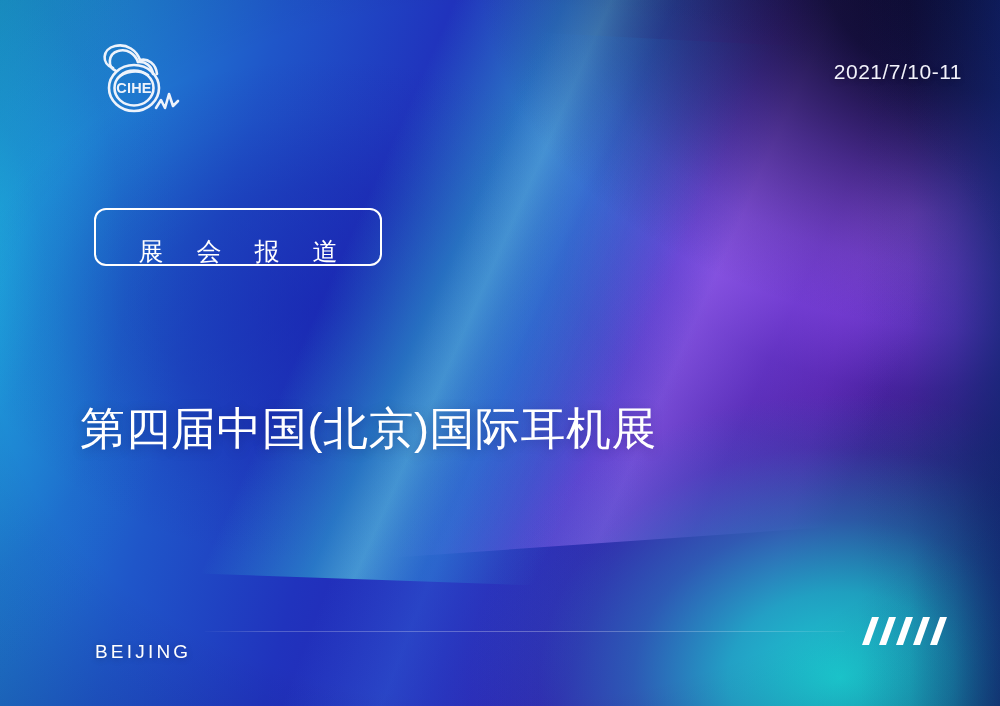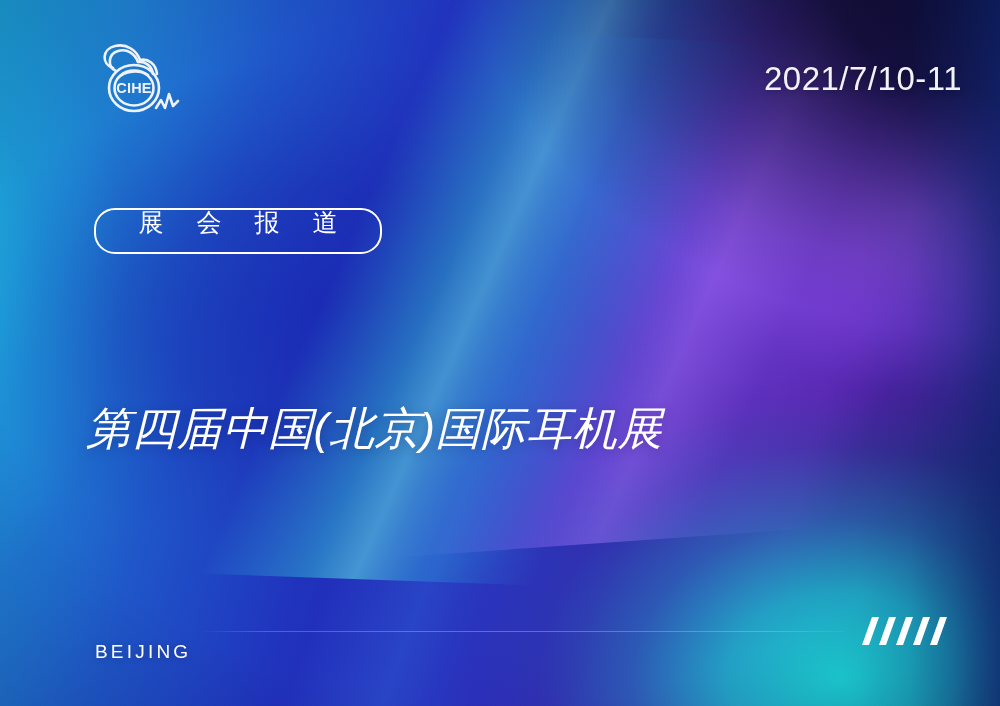--- a/index.html
+++ b/index.html
@@ -148,38 +148,38 @@
     width: 92px;
     height: 80px;
   }
 
   
   .date {
     position: absolute;
     right: 38px;
     top: 60px;
     color: #f2f2fb;
-    font-size: 33px;
+    font-size: 21px;
     letter-spacing: 0.5px;
     white-space: nowrap;
     text-shadow: 0 1px 6px rgba(0,0,0,0.30);
   }
 
   
   .badge {
     position: absolute;
     left: 94px;
     top: 208px;
     width: 288px;
-    height: 46px;
+    height: 58px;
     box-sizing: border-box;
     border: 2px solid #ffffff;
-    border-radius: 21px;
+    border-radius: 12px;
     display: flex;
-    align-items: flex-start;
+    align-items: flex-end;
     justify-content: center;
   }
   .badge-text {
     color: #ffffff;
     font-size: 25px;
     font-weight: 500;
     letter-spacing: 13px;
     text-indent: 13px;
     line-height: 1;
   }
@@ -194,30 +194,29 @@
     font-weight: 700;
     letter-spacing: 5px;
     line-height: 1.08;
     white-space: nowrap;
     text-shadow: 0 3px 16px rgba(6,10,60,0.30);
   }
 
   
   .subtitle {
     position: absolute;
-    left: 86px;
+    left: 80px;
     top: 404px;
     color: #ffffff;
     font-size: 45px;
     font-weight: 400;
     letter-spacing: 0.5px;
     line-height: 1.1;
     white-space: nowrap;
     text-shadow: 0 2px 12px rgba(6,10,60,0.28);
-    font-style: italic;
   }
 
   
   .footer-city {
     position: absolute;
     left: 95px;
     top: 641px;
     color: #ffffff;
     font-size: 19px;
     font-weight: 400;

